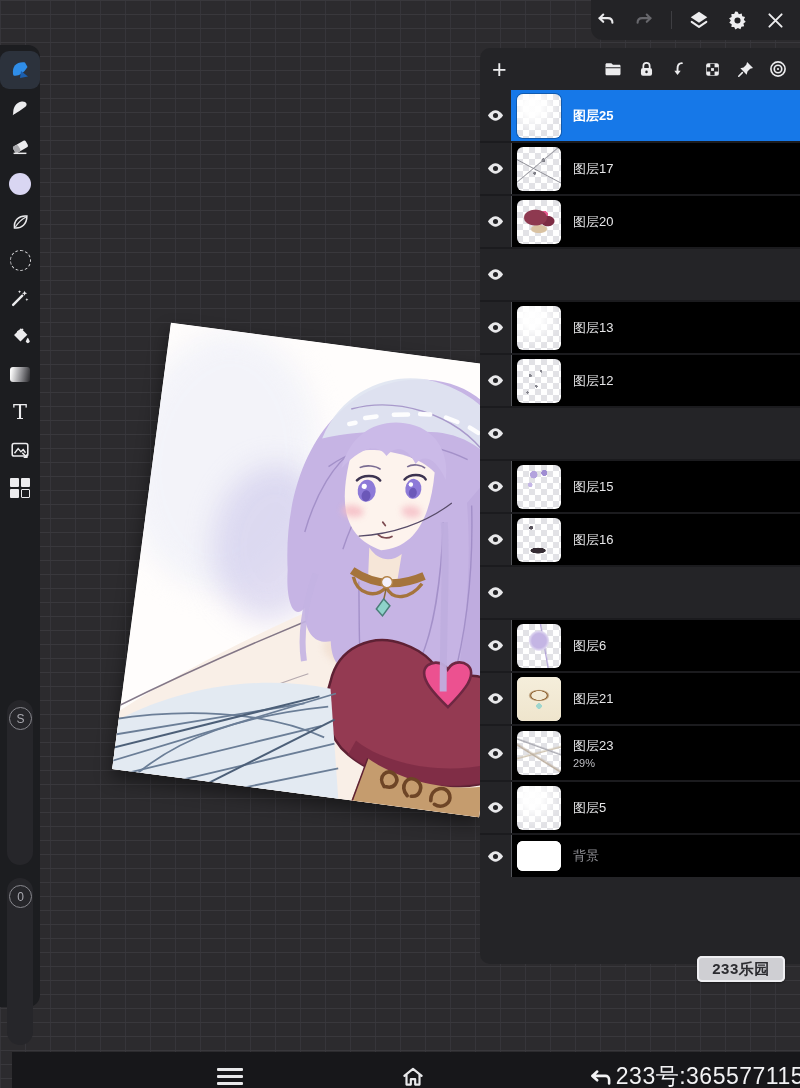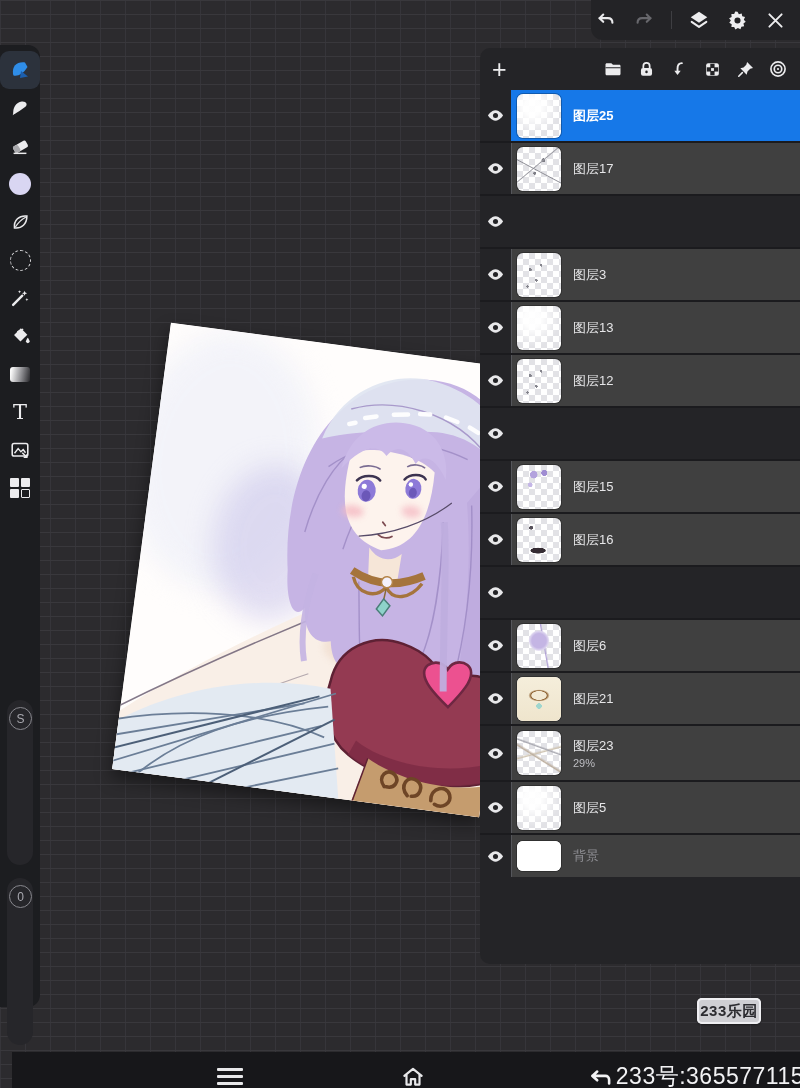--- a/index.html
+++ b/index.html
@@ -52,21 +52,21 @@
   .addglyph{font-size:25px;color:#ececee;line-height:1;margin-left:4px;font-weight:400;}
   .head-icons{margin-left:auto;display:flex;align-items:center;gap:13px;}
   .hico{width:20px;height:20px;display:flex;align-items:center;justify-content:center;}
 
   .layers-list{display:flex;flex-direction:column;}
   .layer-row{display:flex;align-items:stretch;height:51px;border-bottom:2px solid #1b1b1e;}
   .layer-row.has-op{height:54px;}
   .layer-row.row--background{height:42px;border-bottom:none;}
   .eye-col{width:31px;flex:none;display:flex;align-items:center;justify-content:center;}
   .row-main{flex:1;display:flex;align-items:center;gap:12px;border-left:1px solid #55565b;
-    padding-left:5px;background:#404040;}
+    padding-left:5px;background:#000000;}
   .row--selected .row-main{background:#1678e8;border-left-color:#1678e8;}
   .thumb{width:44px;height:44px;border-radius:6px;flex:none;position:relative;overflow:hidden;
     background:repeating-conic-gradient(#ffffff 0% 25%, #e2e2e6 0% 50%) 0 0/12px 12px;
     box-shadow:0 0 0 1px rgba(0,0,0,.25);}
   .row--background .thumb{height:30px;background:#ffffff;}
   .thumb i{position:absolute;inset:0;}
   .t-faint{background:radial-gradient(circle at 35% 30%, rgba(255,255,255,.95) 20%, transparent 65%);}
   .t-sketch{background:
     linear-gradient(28deg, transparent 45%, #8e8e96 46.5%, transparent 48%),
     linear-gradient(-40deg, transparent 55%, #9a9aa2 56.5%, transparent 58%),
@@ -108,21 +108,21 @@
     radial-gradient(ellipse 12px 6px at 50% 66%, #d9c2a2 60%, transparent 75%);}
   .t-white{background:#ffffff;}
 
   .label-wrap{display:flex;flex-direction:column;justify-content:center;gap:2px;min-width:0;}
   .layer-name{font-size:13px;color:#e6e6e8;}
   .row--selected .layer-name{color:#ffffff;font-weight:bold;}
   .row--background .layer-name{color:#8e8e93;}
   .layer-opacity{font-size:11px;color:#bdbdc2;}
 
   
-  .badge{position:absolute;left:697px;top:998px;width:64px;height:26px;background:#cfcfd3;
+  .badge{position:absolute;left:697px;top:956px;width:88px;height:26px;background:#cfcfd3;
     border-radius:5px;display:flex;align-items:center;justify-content:center;
     font-weight:bold;font-size:15px;color:#2c2c30;letter-spacing:.5px;
     box-shadow:inset 0 0 0 2px #efeff2, 0 1px 2px rgba(0,0,0,.4);}
   .navbar{position:absolute;left:12px;top:1052px;width:800px;height:49px;background:#17171a;
     display:flex;align-items:center;}
   .nav-menu{position:absolute;left:205px;display:flex;flex-direction:column;gap:4px;}
   .nav-menu b{width:26px;height:3px;background:#e8e8ea;border-radius:1px;}
   .nav-home{position:absolute;left:388px;}
   .nav-right{position:absolute;right:8px;display:flex;align-items:center;gap:2px;color:#f2f2f4;}
   .acct{font-size:23px;letter-spacing:.5px;}
@@ -427,37 +427,37 @@
     </span>
   </div>
 
   <div class="layer-row">
     <span class="eye-col">
       <svg viewBox="0 0 24 24" width="19" height="19">
         <path d="M12 5.5 C6.5 5.5 2.5 12 2.5 12 S6.5 18.5 12 18.5 S21.5 12 21.5 12 S17.5 5.5 12 5.5 Z" fill="#e8e8ea"></path>
         <circle cx="12" cy="12" r="3.2" fill="#232326"></circle>
       </svg>
     </span>
-  </div>
-
-  <div class="layer-row">
-    <span class="eye-col">
-      <svg viewBox="0 0 24 24" width="19" height="19">
-        <path d="M12 5.5 C6.5 5.5 2.5 12 2.5 12 S6.5 18.5 12 18.5 S21.5 12 21.5 12 S17.5 5.5 12 5.5 Z" fill="#e8e8ea"></path>
-        <circle cx="12" cy="12" r="3.2" fill="#232326"></circle>
-      </svg>
-    </span>
-    <span class="row-main">
-      <span class="thumb">
-              <i class="thumb-fill t-dots"></i>
-            </span>
-      <span class="label-wrap">
-        <span class="layer-name">图层3</span>
-
-      </span>
+    <span class="row-main">
+      <span class="thumb">
+              <i class="thumb-fill t-maroon-top"></i>
+            </span>
+      <span class="label-wrap">
+        <span class="layer-name">图层20</span>
+
+      </span>
+    </span>
+  </div>
+
+  <div class="layer-row">
+    <span class="eye-col">
+      <svg viewBox="0 0 24 24" width="19" height="19">
+        <path d="M12 5.5 C6.5 5.5 2.5 12 2.5 12 S6.5 18.5 12 18.5 S21.5 12 21.5 12 S17.5 5.5 12 5.5 Z" fill="#e8e8ea"></path>
+        <circle cx="12" cy="12" r="3.2" fill="#232326"></circle>
+      </svg>
     </span>
   </div>
 
   <div class="layer-row">
     <span class="eye-col">
       <svg viewBox="0 0 24 24" width="19" height="19">
         <path d="M12 5.5 C6.5 5.5 2.5 12 2.5 12 S6.5 18.5 12 18.5 S21.5 12 21.5 12 S17.5 5.5 12 5.5 Z" fill="#e8e8ea"></path>
         <circle cx="12" cy="12" r="3.2" fill="#232326"></circle>
       </svg>
     </span>

